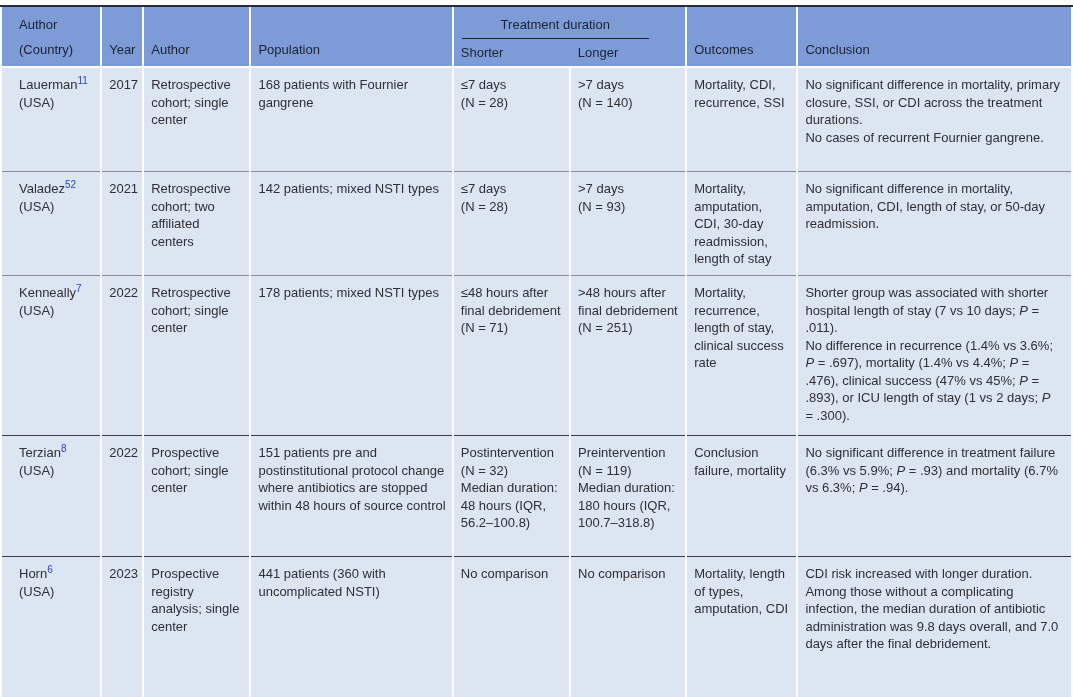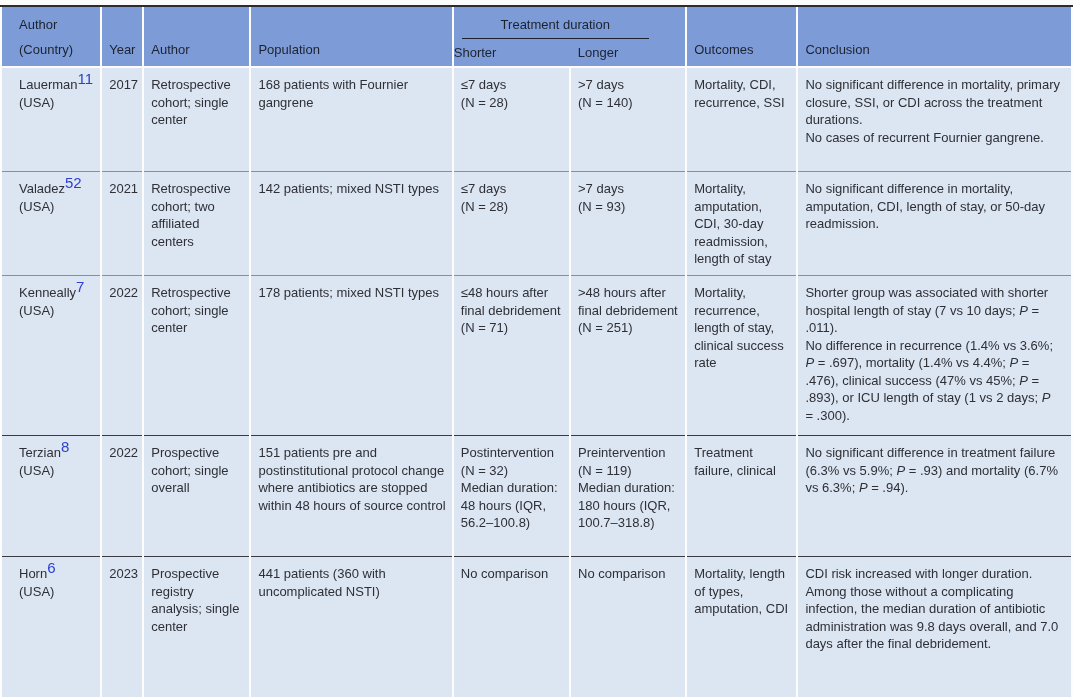--- a/index.html
+++ b/index.html
@@ -40,34 +40,34 @@
     padding:9px 4px 8px 17px;
   }
   th.h-group{vertical-align:top;padding:0;}
   .group-top{
     width:187px;text-align:center;
     padding:9px 0 4px 0;margin-top:0;
     border-bottom:1.5px solid var(--header-text);
     margin-left:8px;
   }
   .group-sub{display:flex;margin-top:5px;}
-  .group-sub .sub-shorter{width:117px;}
+  .group-sub .sub-shorter{width:117px;padding-left:7px;}
   .group-sub .sub-longer{padding-left:7px;}
   tbody td{
     background:var(--body-bg);
     vertical-align:top;
     padding:8px 6px 6px 7px;
   }
   tbody td.c-author{padding-left:17px;}
   tbody td.c-conclusion{padding-right:10px;}
   tr.sep-gray td{border-top:1px solid var(--rule-gray);}
   tr.sep-dark td{border-top:1px solid var(--border-bottom-dark);}
   sup.ref{
     color:var(--ref-blue);
-    font-size:15px;line-height:0;
+    font-size:10px;line-height:0;
     vertical-align:super;
     cursor:pointer;
   }
   .cell-line{margin:0;}
   i{font-style:italic;}
 </style>
 </head>
 <body>
 
 <div class="page">
@@ -173,31 +173,31 @@
             <div class="cell-line">No difference in recurrence (1.4% vs 3.6%; <i>P</i> = .697), mortality (1.4% vs 4.4%; <i>P</i> = .476), clinical success (47% vs 45%; <i>P</i> = .893), or ICU length of stay (1 vs 2 days; <i>P</i> = .300).</div>
           </td>
     </tr>
 
     <tr class="sep-dark" style="height:121px">
       <td class="c-author">
         <div class="author-line"><span>Terzian</span><sup class="ref">8</sup></div>
         <div>(USA)</div>
       </td>
       <td>2022</td>
-      <td>Prospective cohort; single overall</td>
+      <td>Prospective cohort; single center</td>
       <td>151 patients pre and postinstitutional protocol change where antibiotics are stopped within 48 hours of source control</td>
       <td>
             <div class="cell-line">Postintervention (N = 32)</div>
             <div class="cell-line">Median duration: 48 hours (IQR, 56.2–100.8)</div>
           </td>
       <td>
             <div class="cell-line">Preintervention (N = 119)</div>
             <div class="cell-line">Median duration: 180 hours (IQR, 100.7–318.8)</div>
           </td>
-      <td>Treatment failure, clinical</td>
+      <td>Conclusion failure, mortality</td>
       <td class="c-conclusion">
             <div class="cell-line">No significant difference in treatment failure (6.3% vs 5.9%; <i>P</i> = .93) and mortality (6.7% vs 6.3%; <i>P</i> = .94).</div>
           </td>
     </tr>
 
     <tr class="sep-dark" style="height:167px">
       <td class="c-author">
         <div class="author-line"><span>Horn</span><sup class="ref">6</sup></div>
         <div>(USA)</div>
       </td>

